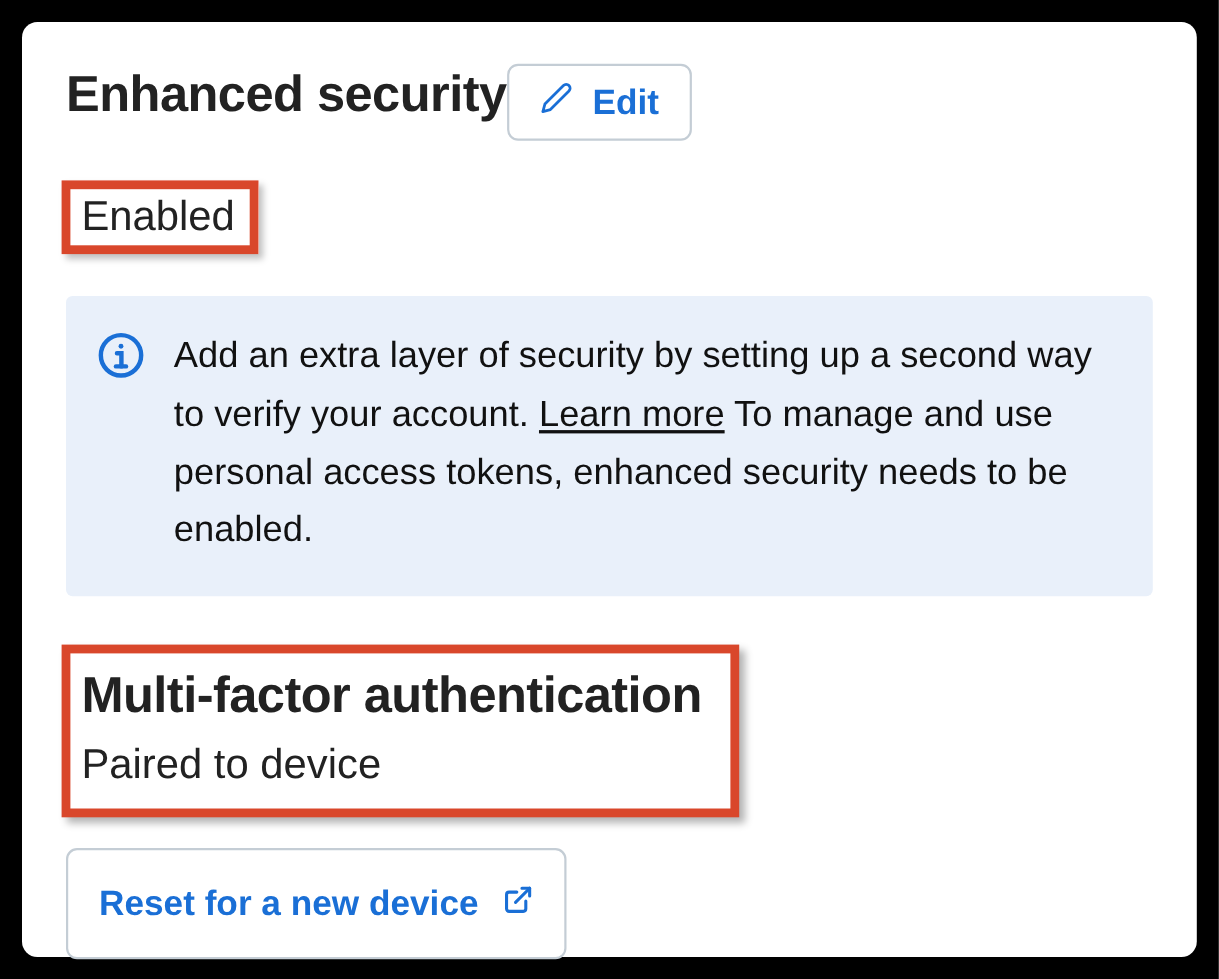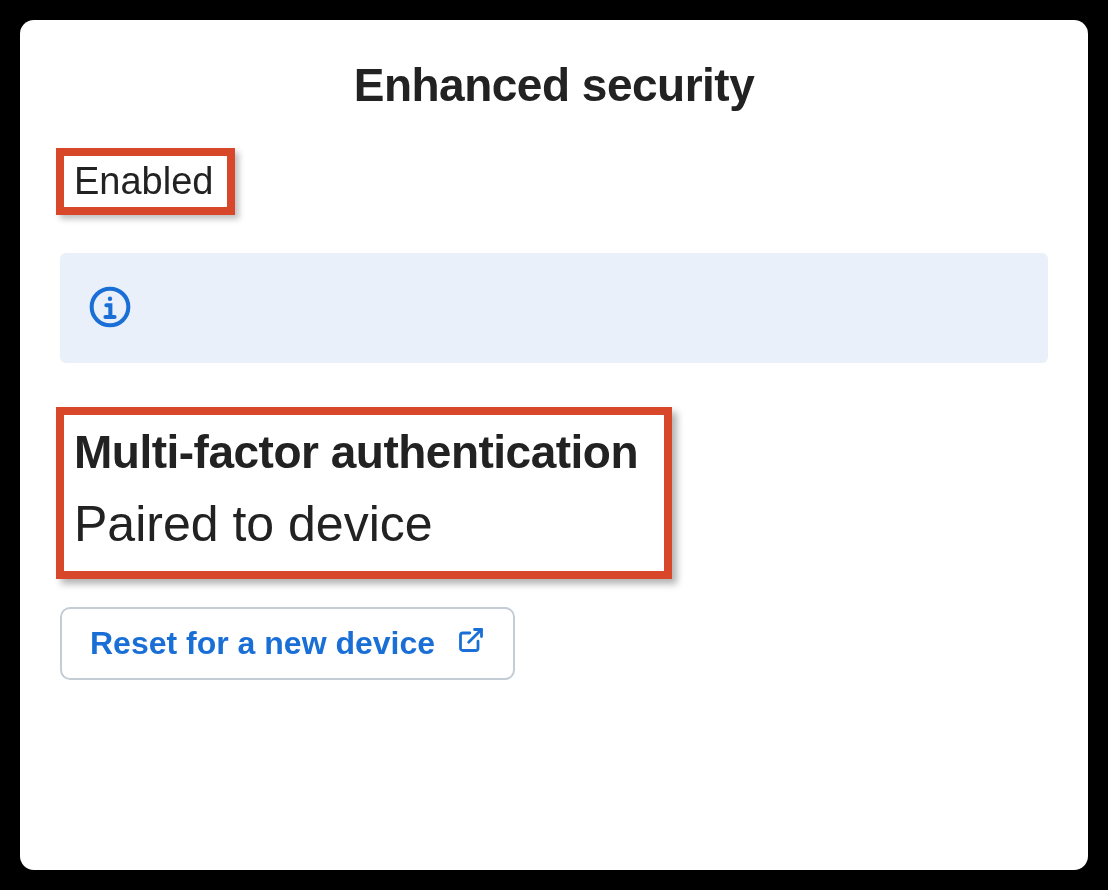--- a/index.html
+++ b/index.html
@@ -16,21 +16,21 @@
     }
     .card {
       background: #fff;
       border-radius: 14px;
       padding: 38px 40px 40px 40px;
       height: 100%;
       position: relative;
     }
     .header-row {
       display: flex;
-      justify-content: center;
+      justify-content: flex-start;
       align-items: flex-start;
     }
     .title {
       font-size: 46px;
       font-weight: 700;
       color: #222;
       letter-spacing: -0.5px;
     }
     .edit-btn {
       display: inline-flex;
@@ -94,64 +94,75 @@
       padding: 10px 26px 18px 10px;
       box-shadow: 5px 5px 7px rgba(0,0,0,0.3);
     }
     .mfa-title {
       font-size: 46px;
       font-weight: 700;
       color: #222;
       letter-spacing: -0.5px;
     }
     .mfa-status {
-      font-size: 50px;
+      font-size: 38px;
       color: #222;
       margin-top: 16px;
     }
     .reset-btn {
       display: inline-flex;
       align-items: center;
       gap: 22px;
       margin-top: 28px;
-      padding: 16px 28px;
+      padding: 30px 28px;
       border: 2px solid #c4cdd5;
       border-radius: 10px;
       background: #fff;
       color: #1a6fd6;
       font-size: 32px;
       font-weight: 700;
       cursor: pointer;
     }
     .reset-btn svg {
       width: 28px;
       height: 28px;
     }
   </style>
 </head>
 <body>
 
 <div class="card">
   <div class="header-row">
     <h1 class="title">Enhanced security</h1>
+    <button class="edit-btn">
+      <span>
+        <svg viewBox="0 0 24 24" fill="none" stroke="#1a6fd6" stroke-width="2" stroke-linecap="round" stroke-linejoin="round">
+          <path d="M17 3a2.828 2.828 0 1 1 4 4L7.5 20.5 2 22l1.5-5.5L17 3z"></path>
+        </svg>
+      </span>
+      <span>Edit</span>
+    </button>
   </div>
 
   <div class="status-highlight">
     <div class="status-text">Enabled</div>
   </div>
 
   <div class="info-box">
     <span class="info-icon">
       <svg viewBox="0 0 24 24" fill="none" stroke="#1a6fd6" stroke-width="2.2">
         <circle cx="12" cy="12" r="10"></circle>
         <circle cx="12" cy="7.5" r="1.2" fill="#1a6fd6" stroke="none"></circle>
         <path d="M10 11h2.2v6.5" stroke-linecap="round"></path>
         <path d="M9.5 17.5h5" stroke-linecap="round"></path>
       </svg>
     </span>
+    <div class="info-text">
+      <span>Add an extra layer of security by setting up a second way to verify your account. </span><a href="#">Learn more</a><span> To manage and use personal access tokens, enhanced security needs to be enabled.</span>
+    </div>
   </div>
 
   <div class="mfa-highlight">
     <h2 class="mfa-title">Multi-factor authentication</h2>
     <div class="mfa-status">Paired to device</div>
   </div>
 
   <div>
     <button class="reset-btn">
       <span>Reset for a new device</span>

